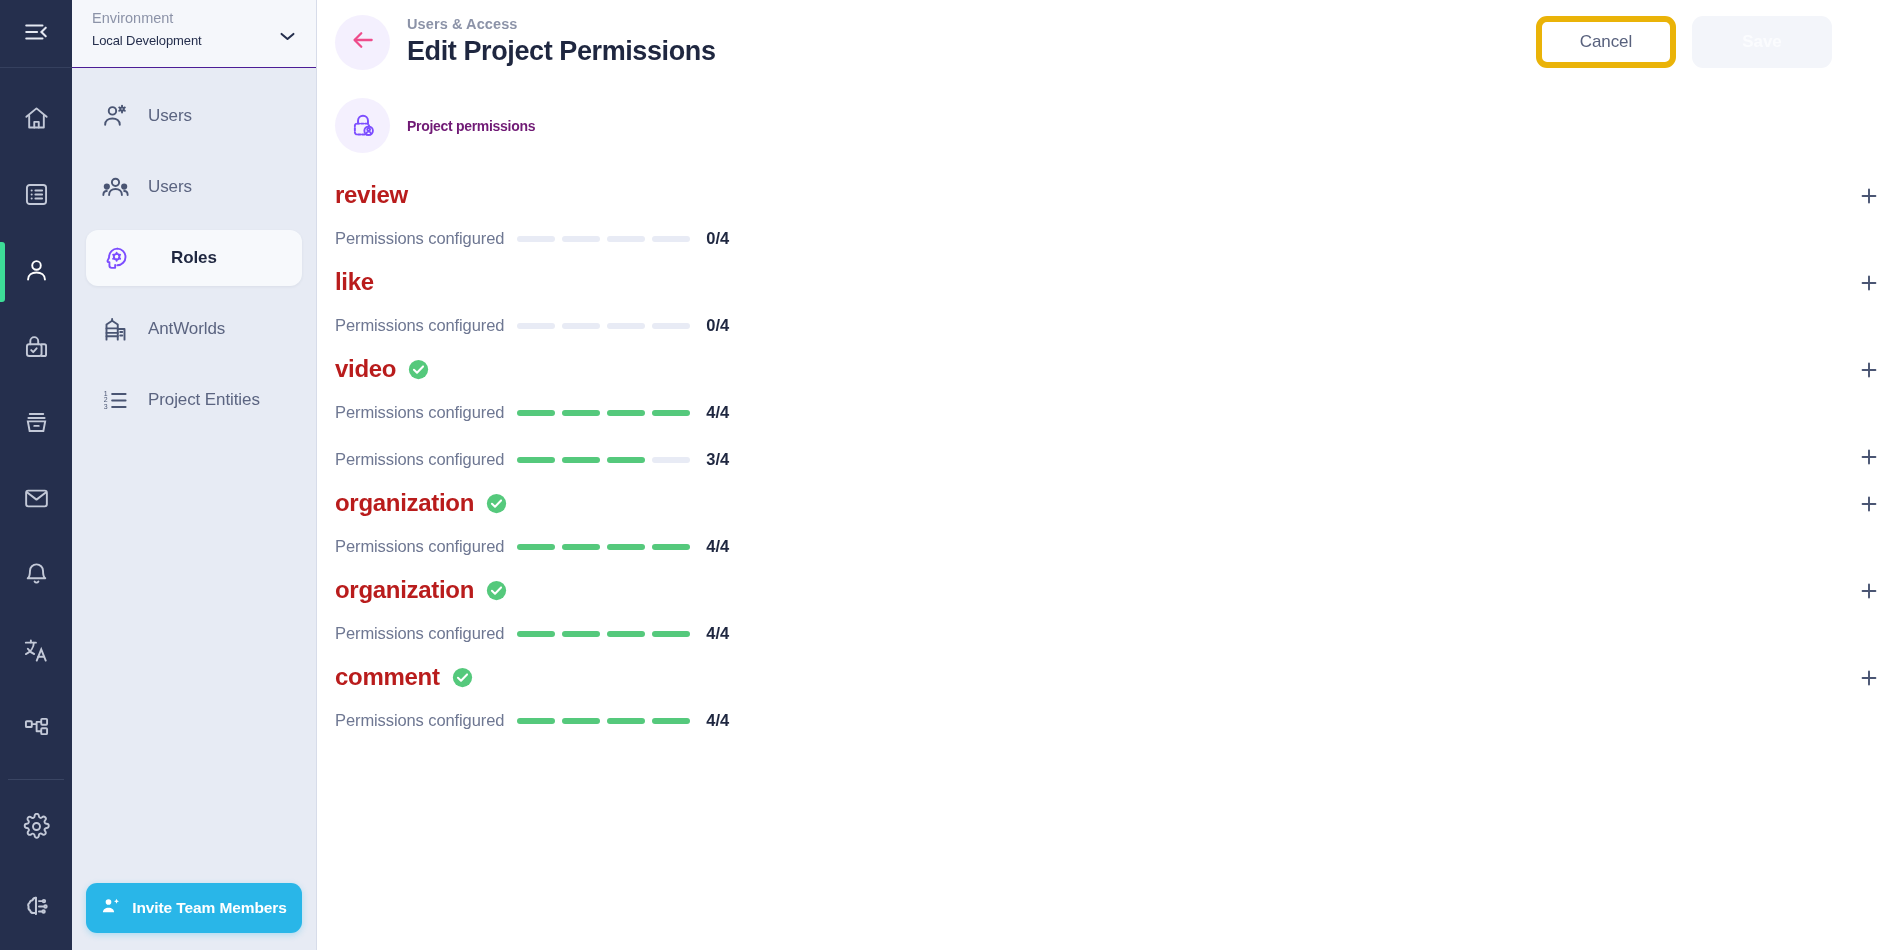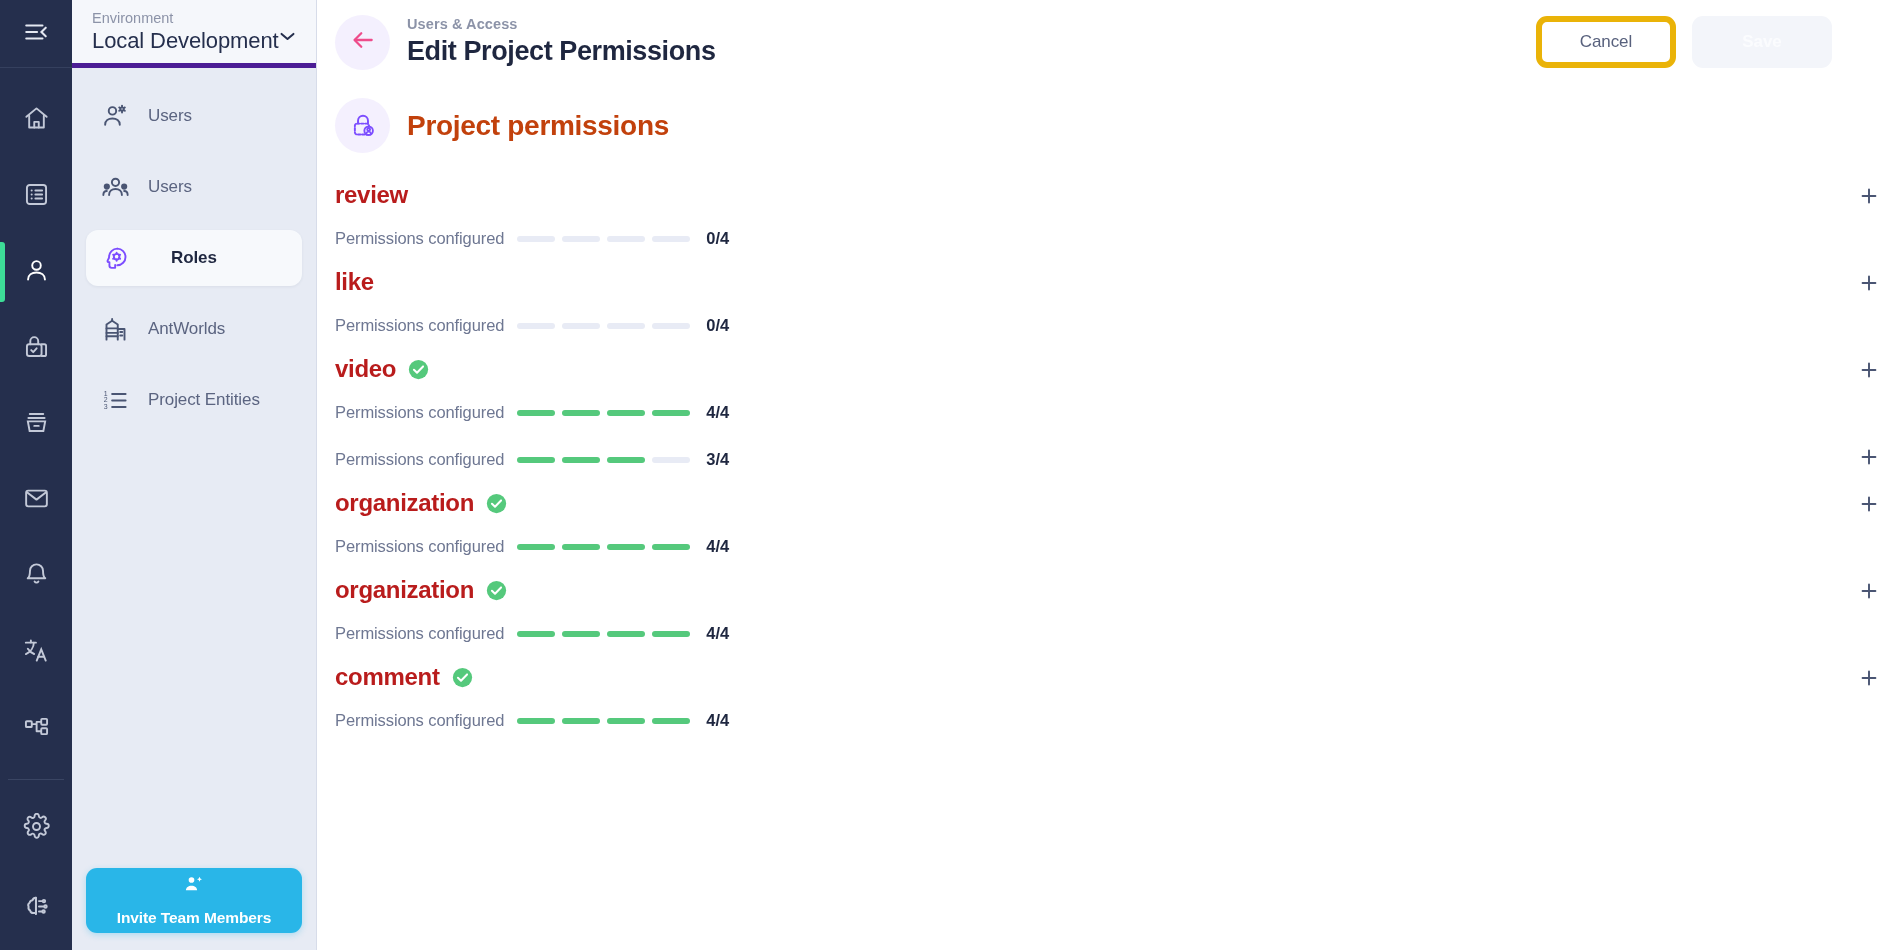--- a/index.html
+++ b/index.html
@@ -42,45 +42,45 @@
   
   .side {
     width: 245px; flex: 0 0 245px; height: 950px;
     background: #e7ebf4;
     position: relative;
     border-right: 1px solid #d7dce9;
   }
   .env {
     height: 68px; padding: 9px 20px 0 20px;
     background: #f5f7fb;
-    border-bottom: 5px solid #4c1d95;
+    border-bottom: 1px solid #4c1d95;
     cursor: pointer; position: relative;
   }
   .env-label { font-size: 14.5px; color: #8c93a8; line-height: 19px; }
-  .env-value { font-size: 22px; color: #252f4d; line-height: 26px; letter-spacing: -0.1px; }
+  .env-value { font-size: 13px; color: #252f4d; line-height: 26px; letter-spacing: -0.1px; }
   .env-chev { position: absolute; right: 20px; top: 28px; width: 17px; height: 11px; }
   .env-chev svg { width: 17px; height: 11px; stroke: #252f4d; fill: none; stroke-width: 2.4; }
 
   .nav { padding: 20px 14px 0 14px; }
   .nav-item {
     height: 56px; display: flex; align-items: center; gap: 19px;
     padding: 0 16px; border-radius: 12px; cursor: pointer; margin-bottom: 15px;
   }
   .nav-item.active { background: #f7f9fc; box-shadow: 0 1px 3px rgba(40,52,90,.07); }
   .nav-ic { width: 27px; height: 27px; flex: 0 0 27px; display: flex; align-items: center; justify-content: center; }
   .nav-ic svg { width: 27px; height: 27px; stroke: #4a5573; fill: none; stroke-width: 1.7; }
   .nav-item.active .nav-ic svg { stroke: #7c4dff; }
   .nav-lbl { font-size: 17px; color: #5b6480; letter-spacing: -0.1px; }
   .nav-item.active .nav-lbl { color: #1f2740; font-weight: 600; margin-left: 23px; }
 
   .invite-wrap { position: absolute; left: 14px; right: 14px; bottom: 17px; }
   .invite {
-    height: 65px; border-radius: 11px; background: #29b6e8;
+    height: 50px; border-radius: 11px; background: #29b6e8;
     display: flex; align-items: center; justify-content: center; gap: 11px;
-    cursor: pointer; box-shadow: 0 2px 6px rgba(41,182,232,.3); flex-direction: column;
+    cursor: pointer; box-shadow: 0 2px 6px rgba(41,182,232,.3);
   }
   .invite svg { width: 20px; height: 20px; fill: #fff; }
   .invite-lbl { color: #fff; font-size: 15.5px; font-weight: 700; letter-spacing: -0.1px; }
 
   
   .main { flex: 1; height: 950px; background: #fff; position: relative; overflow: hidden; }
   .topbar {
     height: 84px; display: flex; align-items: center; padding: 0 54px 0 18px;
     position: relative;
   }
@@ -106,21 +106,21 @@
     display: flex; align-items: center; justify-content: center;
     font-size: 17px; color: #fbfcfe; cursor: not-allowed; letter-spacing: -0.1px; font-weight: 600;
   }
 
   .section-head { display: flex; align-items: center; gap: 17px; padding: 14px 0 0 18px; }
   .sec-ic {
     width: 55px; height: 55px; border-radius: 50%; background: #f4f0fe;
     display: flex; align-items: center; justify-content: center; flex: 0 0 55px;
   }
   .sec-ic svg { width: 26px; height: 26px; stroke: #7c4dff; fill: none; stroke-width: 1.8; }
-  .sec-title { font-size: 28px; color: #c2410c; font-weight: 700; letter-spacing: -0.3px; }
+  .sec-title { font-size: 14px; color: #701a75; font-weight: 700; letter-spacing: -0.3px; }
 
   .list { padding: 22px 0 0 0; }
   .row { padding: 0 54px 0 18px; position: relative; }
   .row-head { display: flex; align-items: center; gap: 12px; height: 40px; }
   .row-name { font-size: 24px; color: #b91c1c; font-weight: 700; letter-spacing: -0.3px; }
   .check { width: 21px; height: 21px; flex: 0 0 21px; }
   .check svg { width: 21px; height: 21px; }
   .plus {
     position: absolute; right: 0; top: 6px;
     width: 34px; height: 34px; display: flex; align-items: center; justify-content: center;

